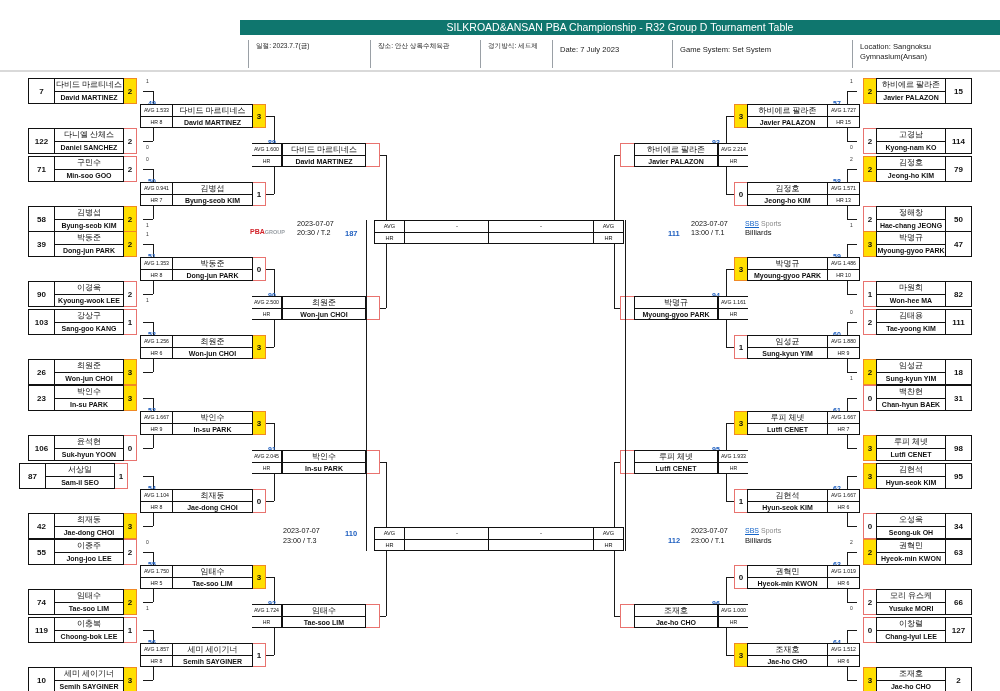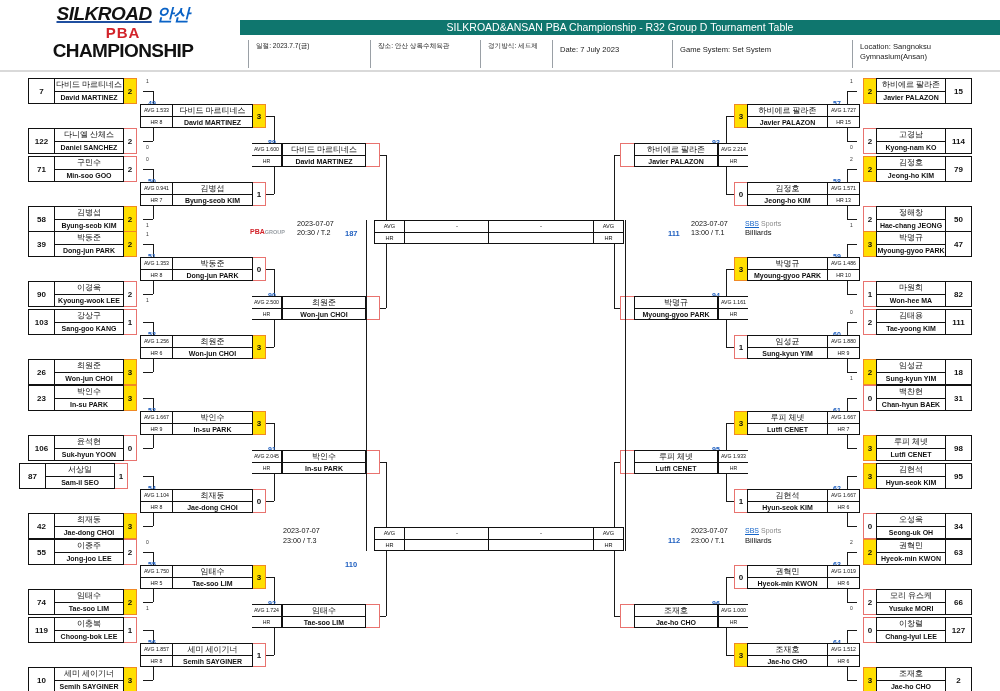--- a/index.html
+++ b/index.html
@@ -103,28 +103,20 @@
   .sbs .b1 { color:#111; font-size:7.6px; }
 
   .pbalogo { position:absolute; font-size:7px; font-weight:bold; color:#d2232a; }
   .pbalogo .g { color:#9aa0a6; font-size:5.5px; }
 </style>
 </head>
 <body>
 
 <div id="root">
 
-  <div class="hdr-logo">
-    <div class="logo-row1">
-      <span class="logo-silk">SILKROAD</span>
-      <span class="logo-ansan">안산</span>
-    </div>
-    <div class="logo-pba">PBA</div>
-    <div class="logo-champ">CHAMPIONSHIP</div>
-  </div>
 
   <div class="hdr-band">SILKROAD&amp;ANSAN PBA Championship - R32 Group D Tournament Table</div>
 
   <div class="hdr-meta">
     <div class="meta-cell" style="width:122px">일절: 2023.7.7(금)</div>
     <div class="meta-cell" style="width:110px">장소: 안산 상록수체육관</div>
     <div class="meta-cell" style="width:72px">경기방식: 세트제</div>
     <div class="meta-cell big" style="width:120px">Date: 7 July 2023</div>
     <div class="meta-cell big" style="width:180px">Game System: Set System</div>
     <div class="meta-cell big" style="width:110px; padding-top:2px">Location: Sangnoksu Gymnasium(Ansan)</div>
@@ -846,21 +838,21 @@
   </div>
       <div class="mdate" style="left:297px;top:218.5px">
       <div>2023-07-07</div>
       <div>20:30 / T.2</div>
       </div>
       <div class="bignum" style="left:345px;top:228.5px">187</div>
       <div class="mdate" style="left:283px;top:526px">
       <div>2023-07-07</div>
       <div>23:00 / T.3</div>
       </div>
-      <div class="bignum" style="left:345px;top:560px">110</div>
+      <div class="bignum" style="left:345px;top:529px">110</div>
       <div class="bignum" style="left:668px;top:228.5px">111</div>
       <div class="mdate" style="left:691px;top:218.5px">
       <div>2023-07-07</div>
       <div>13:00 / T.1</div>
       </div>
       <div class="sbs" style="left:731px;top:218.5px">
       <div><span class="s1">SBS</span>
       <span class="s2">Sports</span></div>
       <div class="b1">Billiards</div>
       </div>

